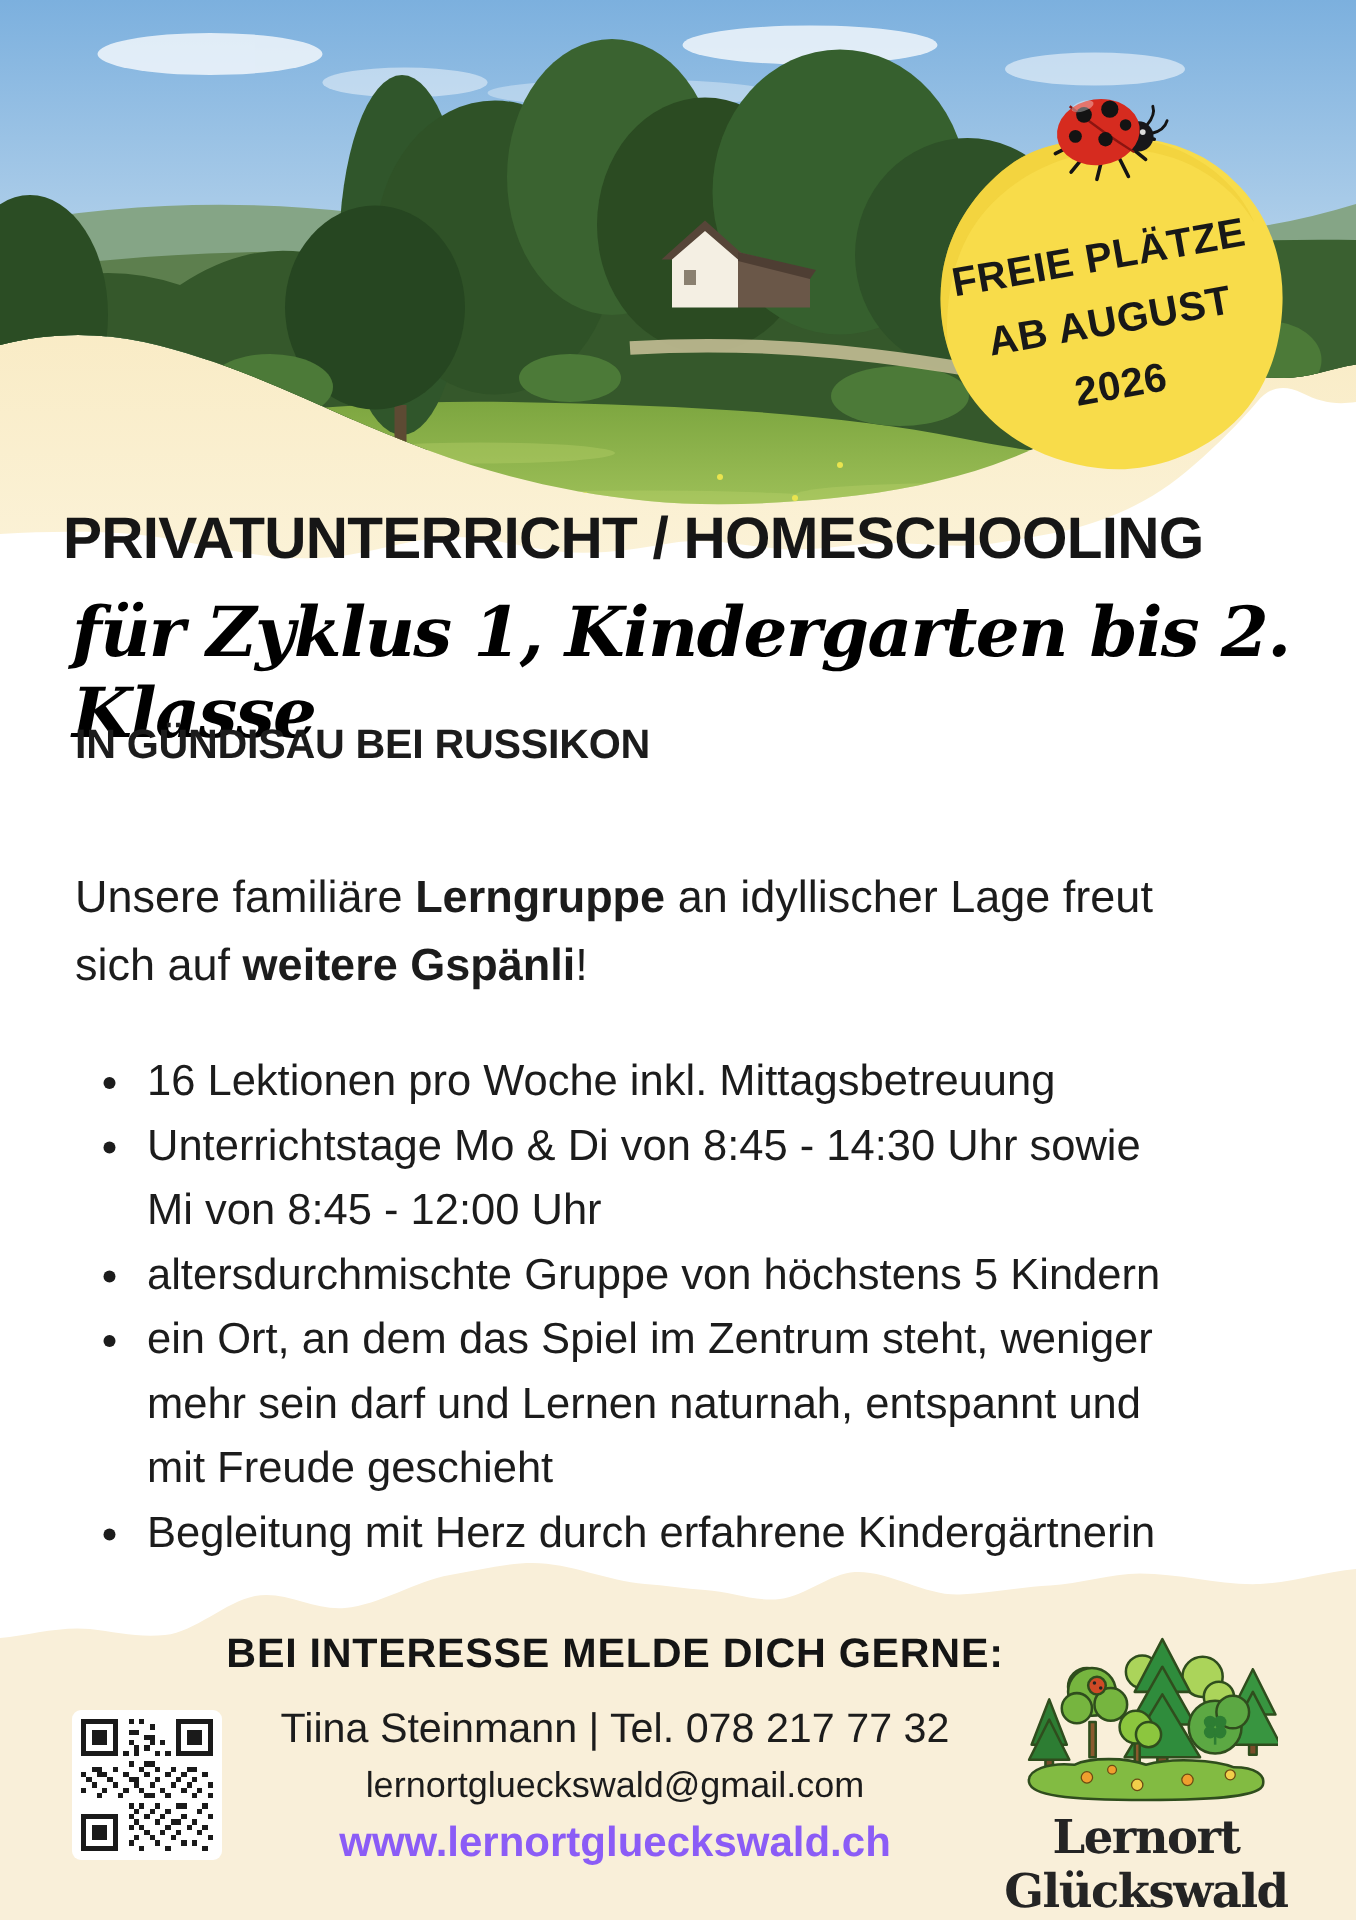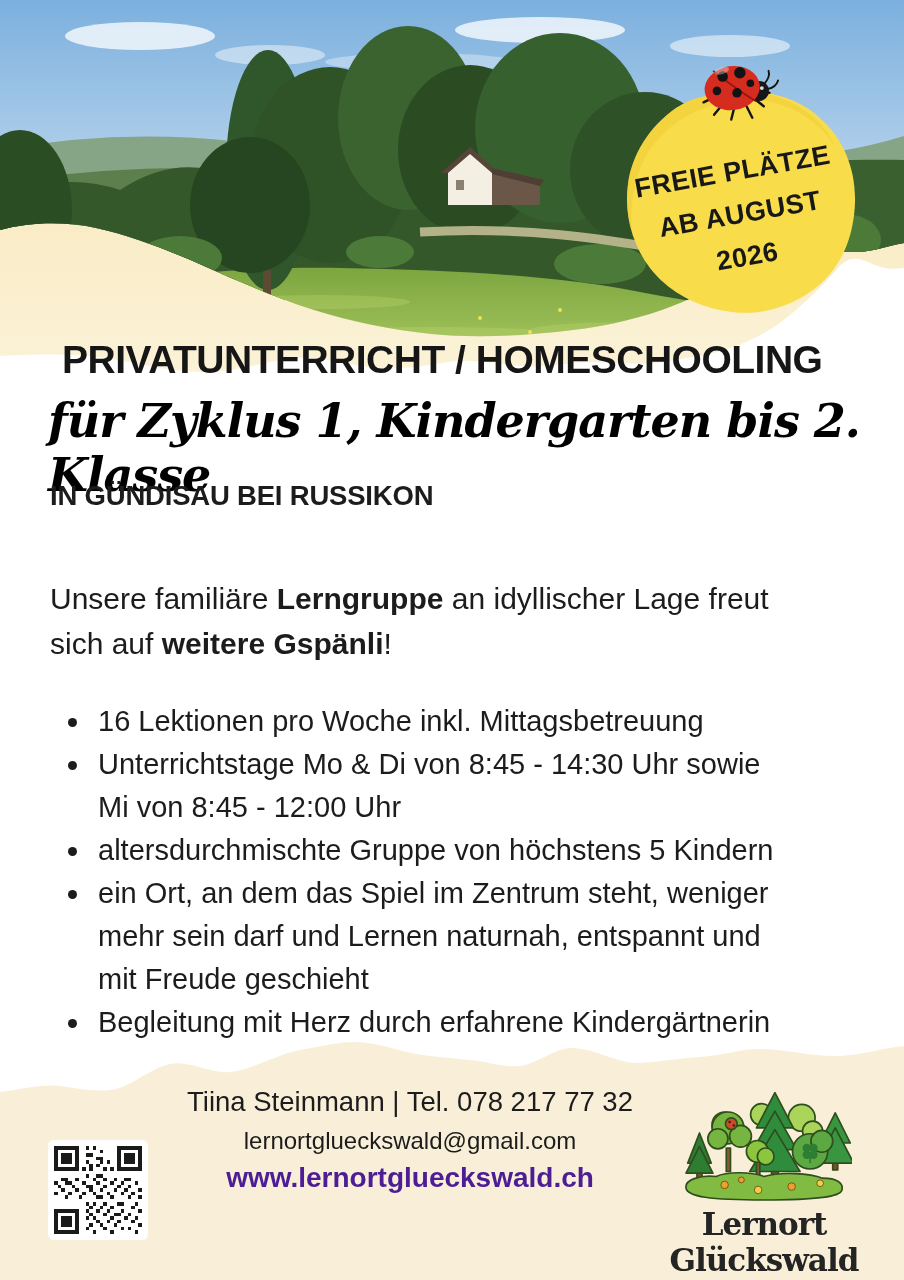--- a/index.html
+++ b/index.html
@@ -9,39 +9,39 @@
   
   #band-svg{left:0;top:180;z-index:1;}
   #photo-svg{left:0;top:0;z-index:2;}
   #badge{left:622px;top:88px;width:236px;height:230px;z-index:3;}
   #badge-blob{position:absolute;left:0;top:0;}
   #badge-text{position:absolute;left:8px;top:62px;width:220px;text-align:center;
               transform:rotate(-10deg);font-weight:900;font-size:27px;line-height:43px;
               letter-spacing:.5px;color:#181818;}
   #ladybug{left:694px;top:56px;z-index:4;}
   
-  #title{left:62px;top:338px;width:810px;font-size:39px;font-weight:900;letter-spacing:-.5px;
+  #title{left:42px;top:338px;width:810px;font-size:39px;font-weight:900;letter-spacing:-.5px;
          color:#161616;z-index:4;}
   #subtitle{left:48px;top:394px;width:820px;font-family:"DejaVu Serif","Liberation Serif",serif;
             font-style:italic;font-weight:700;font-size:46px;letter-spacing:-1px;color:#000000;z-index:4;}
   #location{left:50px;top:480px;font-size:27.5px;font-weight:800;letter-spacing:-.2px;z-index:4;}
   
   #intro{left:50px;top:576px;width:810px;font-size:30px;line-height:45px;z-index:4;}
   #intro b{font-weight:800;}
   #bullets{left:50px;top:684px;width:790px;margin:16px;padding:0 0 0 26px;font-size:29px;
            line-height:43px;z-index:4;list-style:disc;}
   #bullets li{padding-left:6px;}
   #bullets li span{white-space:pre-line;}
   
   #footer-svg{left:0;top:1040px;z-index:1;}
   #footer-text{left:110px;top:1086px;width:600px;text-align:center;z-index:2;}
   #footer-heading{font-size:27.5px;font-weight:900;letter-spacing:.5px;margin-bottom:18px;color:#151515;}
   #footer-contact{font-size:27.5px;margin-bottom:9px;}
   #footer-email{font-size:24px;margin-bottom:7px;}
-  #footer-website{font-size:28px;font-weight:800;color:#4c1d95;}
+  #footer-website{font-size:28px;font-weight:800;color:#8b5cf6;}
   #qr-card{left:48px;top:1140px;width:100px;height:100px;background:#ffffff;border-radius:6px;
            z-index:2;display:flex;align-items:center;justify-content:center;}
   #logo{left:648px;top:1084px;width:232px;z-index:2;text-align:center;}
   #logo-text{font-family:"DejaVu Serif","Liberation Serif",serif;font-weight:600;
              font-size:31px;color:#242424;margin-top:0px;letter-spacing:-1px;}
 </style>
 </head>
 <body>
 
 <div id="poster">
@@ -224,20 +224,21 @@
 
   <svg id="footer-svg" class="abs" width="904" height="240" viewBox="0 0 904 240" preserveAspectRatio="none">
     <path fill="#f9efd9" d="M0,52 C20,50 40,44 60,46 C77,48 93,52 110,50 C130,48 150,28 170,24
       C190,20 210,34 230,32 C253,30 277,14 300,10 C318,7 337,2 355,2 C380,2 405,14 430,16
       C443,17 457,19 470,20 C487,21 503,28 520,26 C537,24 553,9 570,8 C593,7 617,24 640,23
       C660,22 680,18 700,17 C720,16 740,9 760,9 C787,9 813,17 840,16 C862,15 882,8 904,6
       L904,240 L0,240 Z"></path>
   </svg>
 
   <div id="footer-text" class="abs">
+    <div id="footer-heading">BEI INTERESSE MELDE DICH GERNE:</div>
     <div id="footer-contact">Tiina Steinmann | Tel. 078 217 77 32</div>
     <div id="footer-email">lernortglueckswald@gmail.com</div>
     <div id="footer-website">www.lernortglueckswald.ch</div>
   </div>
 
   <div id="qr-card" class="abs">
     <svg width="88" height="88" viewBox="0 0 25 25" shape-rendering="crispEdges">
       <rect x="0" y="0" width="25" height="25" fill="#ffffff"></rect>
       <g fill="#1a1a1a">
         <rect x="0" y="0" width="7" height="7"></rect>

